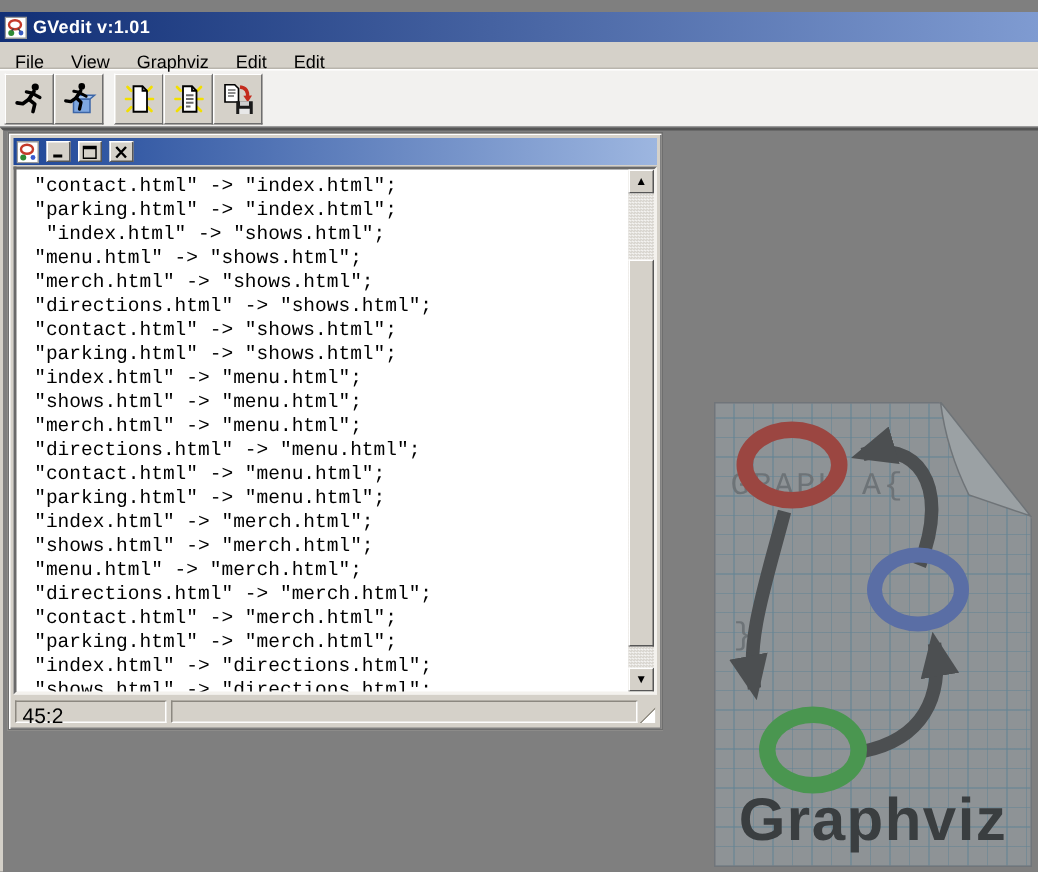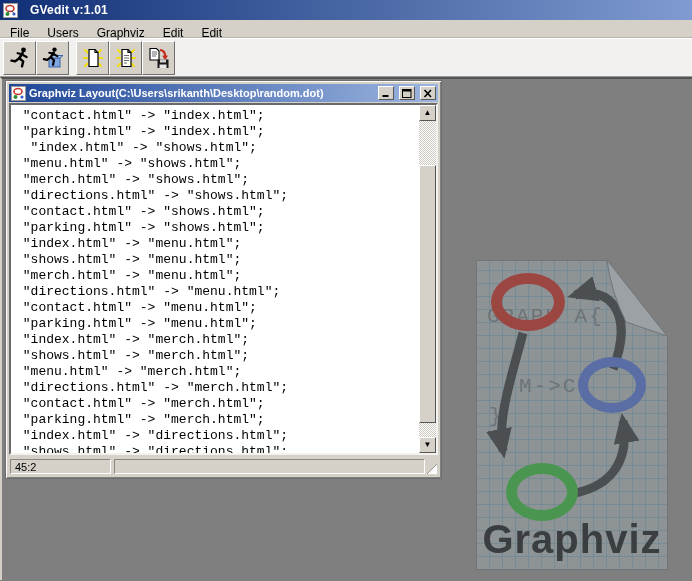--- a/index.html
+++ b/index.html
@@ -7,21 +7,21 @@
   body {
     font-family: "Liberation Sans", sans-serif;
     background: var(--mdi-background, #7f7f7f);
     position: relative;
   }
 
   
   .titlebar {
     height: 20px;
     background: linear-gradient(90deg, var(--titlebar-left,#112f76), var(--titlebar-right,#7f9bd1));
-    display: flex; align-items: center; gap: 12px; padding-left: 3px;
+    display: flex; align-items: center; gap: 4px; padding-left: 3px; margin-top: 8px;
   }
   .titlebar .title { color:#fff; font-weight: bold; font-size: 12px; letter-spacing: .2px; }
   .app-icon { width: 15px; height: 15px; display:block; }
 
   .menubar {
     height: 18px; background: var(--chrome,#d5d1c9);
     border-bottom: 1px solid #b9b5ad;
     display: flex; align-items: center; font-size: 12px; color:#000; padding-left: 1px;
   }
   .menubar .menu-item { padding: 1px 9px; cursor: default; margin-top: 8px; }
@@ -105,37 +105,37 @@
   }
 
   .child-statusbar {
     flex: 0 0 19px; height: 19px; margin-top: 1px;
     display: flex; align-items: flex-end; gap: 3px; padding: 2px 1px 1px 1px;
     background: var(--chrome,#d5d1c9);
     position: relative;
   }
   .spanel {
     height: 15px; border: 1px solid; border-color:#8c8880 #fff #fff #8c8880;
-    font-size: 11px; color:#000; padding: 1px 4px; background: var(--chrome,#d5d1c9);
+    font-size: 14px; color:#000; padding: 1px 4px; background: var(--chrome,#d5d1c9);
   }
   .spanel.pos { width: 101px; }
   .spanel.msg { flex: 1 1 auto; margin-right: 12px; }
   .grip {
     position: absolute; right: 1px; bottom: 1px; width: 13px; height: 13px;
     clip-path: polygon(100% 0, 100% 100%, 0 100%);
     background: linear-gradient(135deg,
       transparent 0 3px, #98948a 3px 4px, #fff 4px 5px,
       transparent 5px 7px, #98948a 7px 8px, #fff 8px 9px,
       transparent 9px 11px, #98948a 11px 12px, #fff 12px 13px);
   }
 
   
   .logo { position: absolute; right: 2px; top: 167px; width: 236px; height: 330px; }
   .paper {
-    position: absolute; left: 22px; top: 14px; width: 192px; height: 310px;
+    position: absolute; left: 22px; top: 14px; width: 212px; height: 310px;
     background-color: #8e9396;
     background-image:
       repeating-linear-gradient(0deg, transparent 0 12px, rgba(100,132,148,.55) 12px 13px),
       repeating-linear-gradient(90deg, transparent 0 12px, rgba(100,132,148,.55) 12px 13px);
     border: 1px solid #70757a;
     padding-left: 32px;
   }
   .dotcode { position: absolute; font-family: "Liberation Mono", monospace; font-size: 21px; color: #6d7377; letter-spacing: 2px; z-index: 1; }
   .ring { position: absolute; border-radius: 50%; z-index: 3; }
   .ring.red   { left: 14px;  top: 12px;  width: 74px; height: 58px; border: 11px solid var(--node-red,#9b4641); }
@@ -158,21 +158,21 @@
     <ellipse cx="7" cy="5.5" rx="4" ry="3" fill="none" stroke="#c43a2a" stroke-width="1.6"></ellipse>
     <circle cx="4.5" cy="11" r="2" fill="#2f8a34"></circle>
     <circle cx="11" cy="11" r="1.6" fill="#3a5ac0"></circle>
     <path d="M6 8 L5 9.5 M9 8 L10.5 9.8" stroke="#444" stroke-width="1"></path>
   </svg>
   <span class="title">GVedit v:1.01</span>
 </div>
 
 <div class="menubar">
     <span class="menu-item">File</span>
-    <span class="menu-item">Users</span>
+    <span class="menu-item">View</span>
     <span class="menu-item">Graphviz</span>
     <span class="menu-item">Edit</span>
     <span class="menu-item">Edit</span>
   </div>
 
 <div class="toolbar">
   <div class="tbtn">
     <svg width="24" height="24" viewBox="0 0 24 24">
       <circle cx="15.5" cy="4" r="2.4" fill="#000"></circle>
       <path d="M14.6 7 L11.3 12.2" stroke="#000" stroke-width="2.6" fill="none" stroke-linecap="round"></path>
@@ -220,21 +220,20 @@
       <rect x="12.5" y="18.5" width="7" height="3.5" fill="#e8e8e8"></rect>
     </svg>
   </div>
 </div>
 
 <div class="mdi">
 
   <div class="logo">
     <div class="paper">
       <span class="dotcode" style="left:10px; top:44px;">GRAPH A{</span>
-      <span class="dotcode" style="left:42px; top:114px;">M-&gt;C;</span>
       <span class="dotcode" style="left:12px; top:144px;">}</span>
 
       <svg class="edges" width="204" height="310" viewBox="0 0 204 310">
         <defs>
           <marker id="ah" markerUnits="userSpaceOnUse" markerWidth="30" markerHeight="26" refX="22" refY="13" orient="auto">
             <path d="M0,0 L30,13 L0,26 Z" fill="#4c4f51"></path>
           </marker>
         </defs>
         <g stroke="#4c4f51" stroke-width="9" fill="none">
           <path d="M 136,108 C 158,52 132,24 98,34" marker-end="url(#ah)"></path>
@@ -257,21 +256,20 @@
   </div>
 
   <div class="child">
     <div class="child-titlebar">
       <svg class="app-icon" viewBox="0 0 15 15" width="14" height="14">
         <rect x="0.5" y="0.5" width="14" height="14" fill="#fff" stroke="#9a9a9a"></rect>
         <ellipse cx="7" cy="5.5" rx="4" ry="3" fill="none" stroke="#c43a2a" stroke-width="1.6"></ellipse>
         <circle cx="4.5" cy="11" r="2" fill="#2f8a34"></circle>
         <circle cx="11" cy="11" r="1.6" fill="#3a5ad0"></circle>
       </svg>
-      <span class="title">Graphviz Layout(C:\Users\srikanth\Desktop\random.dot)</span>
       <div class="winbtn">
         <svg width="10" height="9" viewBox="0 0 10 9">
             <rect x="1.5" y="6" width="6" height="2" fill="#000"></rect>
           </svg>
       </div>
       <div class="winbtn">
         <svg width="10" height="9" viewBox="0 0 10 9">
             <rect x="0.5" y="0.5" width="8.5" height="8" fill="none" stroke="#000"></rect>
             <rect x="0.5" y="0.5" width="8.5" height="2" fill="#000"></rect>
           </svg>

